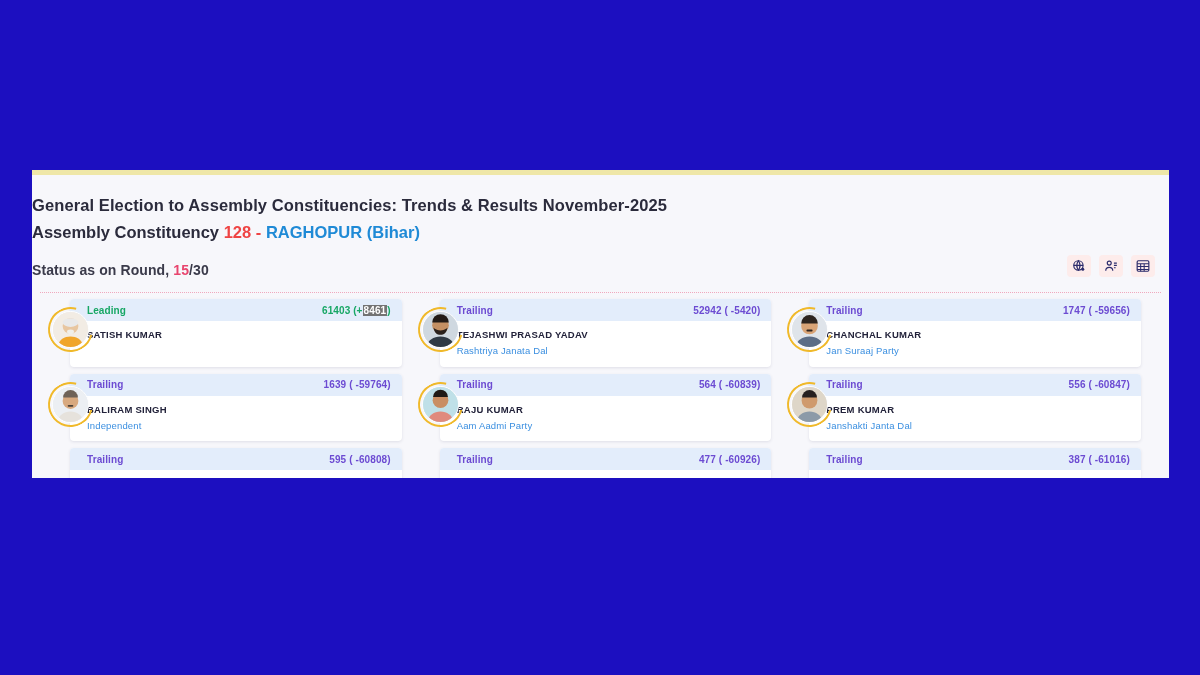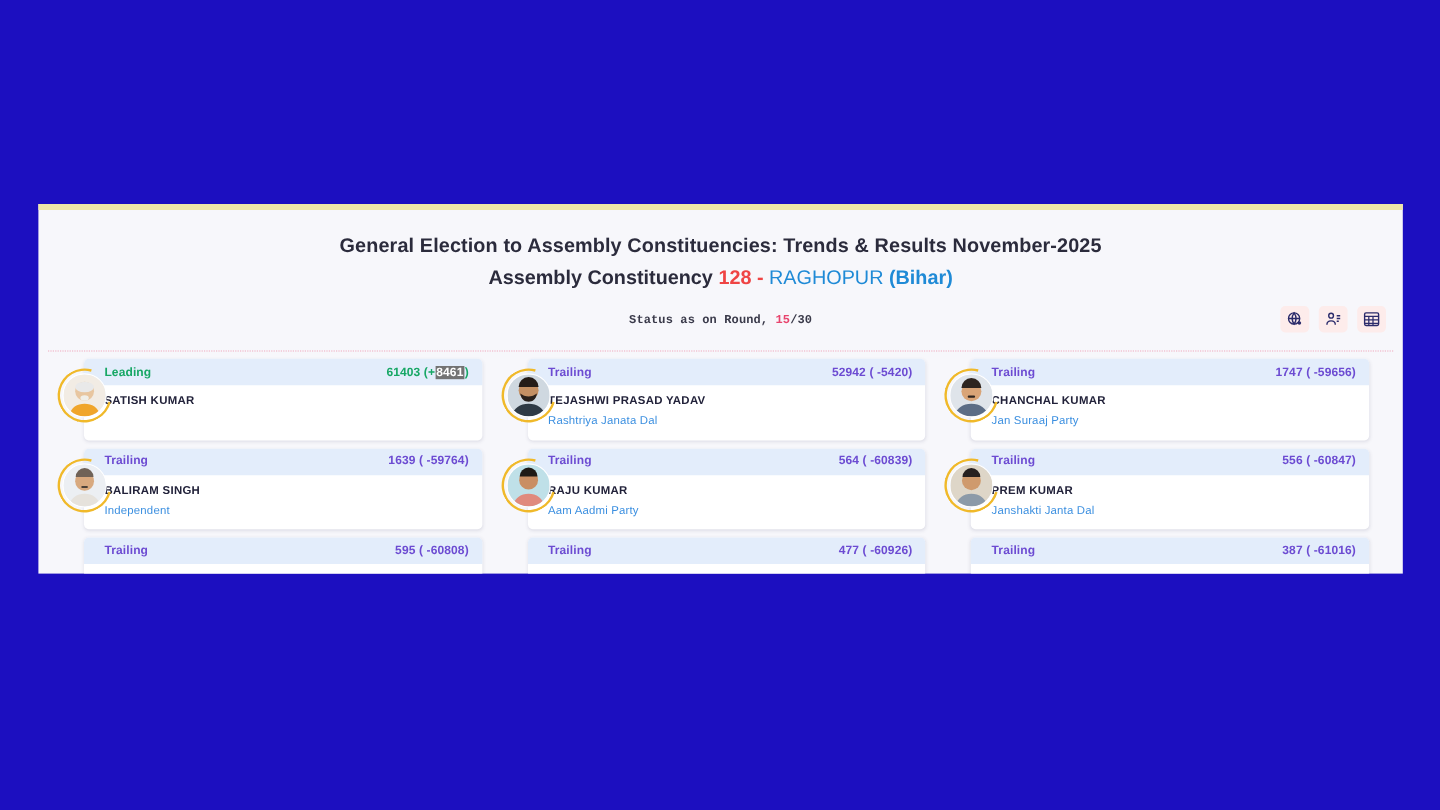--- a/index.html
+++ b/index.html
@@ -15,40 +15,39 @@
   .panel {
     position: absolute;
     left: 32px; top: 170px;
     width: 1137px; height: 308px;
     background: #f7f7fb;
     border-top: 5px solid #efe7a8;
     overflow: hidden;
   }
 
   
-  .hdr { padding: 18px 0 0 0; text-align: center; position: relative; }
+  .hdr { padding: 18px 0 0 0; text-align: left; position: relative; }
   .hdr-line1 {
     font-size: 16.5px; font-weight: 700; color: #2b2b3c;
     letter-spacing: .1px; line-height: 1.55;
   }
   .hdr-line2 {
     font-size: 16.5px; font-weight: 700; color: #2b2b3c;
     line-height: 1.55; margin-top: 1px;
   }
   .ac-no { color: #ef4444; font-weight: 700; position: relative; }
-  .ac-name { color: #1f8ad6; font-weight: 400; }
+  .ac-name { color: #1f8ad6; font-weight: 700; }
   .underline-green {
     position: absolute; left: 578px; top: 236px;
     width: 70px; height: 3.5px; background: #22b573; border-radius: 2px;
   }
   .state { color: #1f8ad6; font-weight: 700; }
   .round {
-    margin-top: 17px; font-size: 10px; color: #3a3a4a; font-weight: 600;
+    margin-top: 17px; font-size: 14px; color: #3a3a4a; font-weight: 600;
     letter-spacing: .1px;
-    font-family: Liberation Mono, monospace;
   }
   .round .r-cur { color: #e8456e; font-weight: 700; }
 
   
   .tools {
     position: absolute; right: 14px; top: 80px;
     display: flex; gap: 8px; align-items: center;
   }
   .tool-btn {
     width: 24px; height: 22px; border-radius: 4px;

